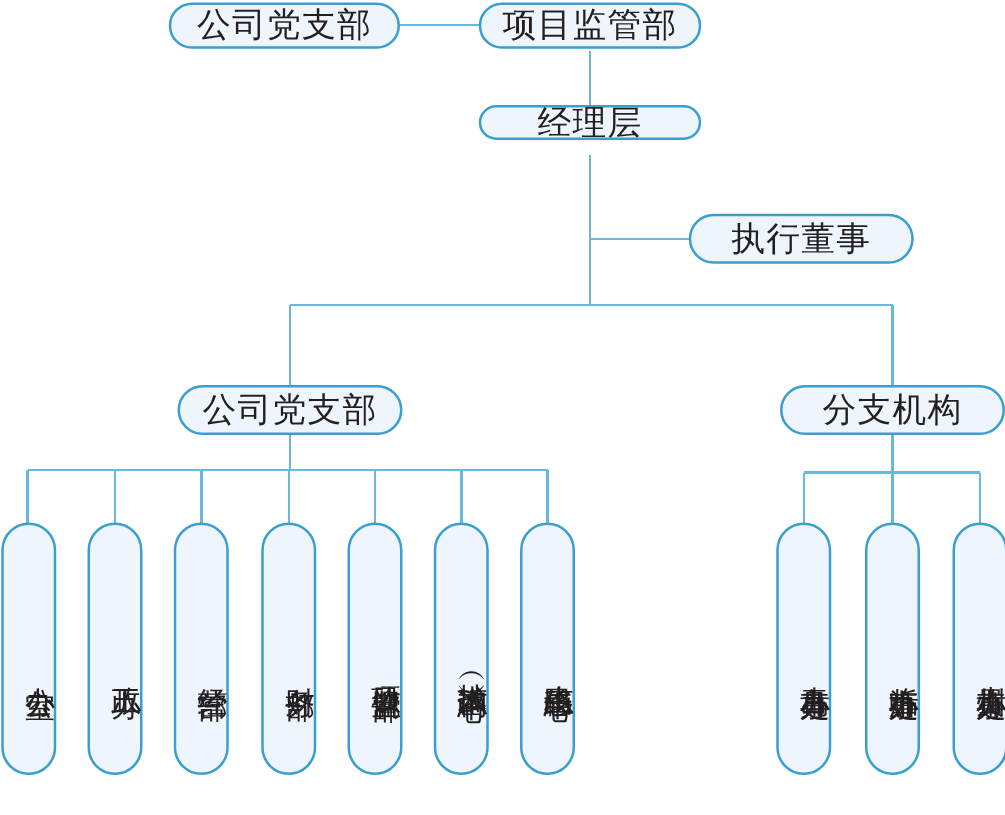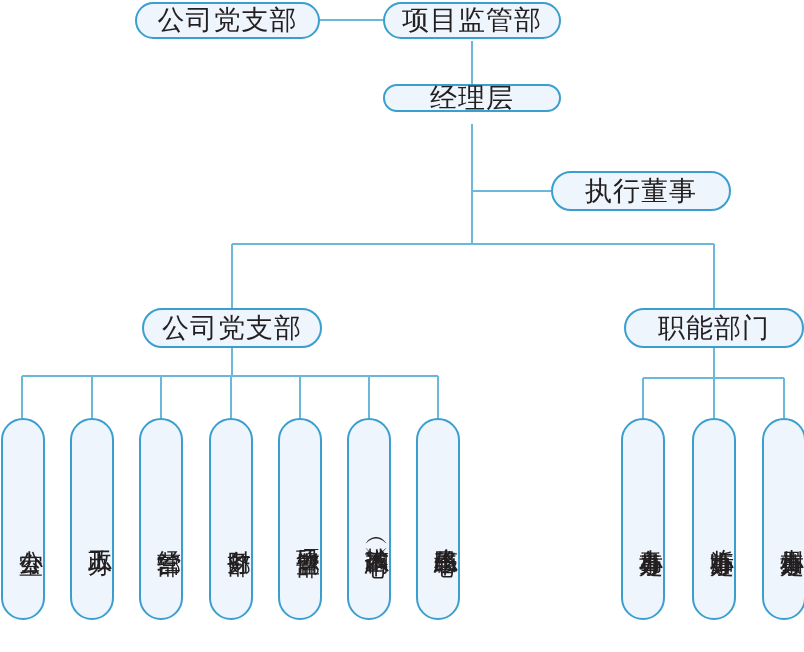--- a/index.html
+++ b/index.html
@@ -115,21 +115,21 @@
 
   <div class="node horiz" style="left:551px; top:171px; width:180px; height:40px;">
     <span class="label">执行董事</span>
   </div>
 
   <div class="node horiz" style="left:142px; top:308px; width:180px; height:40px;">
     <span class="label">公司党支部</span>
   </div>
 
   <div class="node horiz" style="left:624px; top:308px; width:180px; height:40px;">
-    <span class="label">职能部门</span>
+    <span class="label">分支机构</span>
   </div>
 
   <div class="node vert" style="left:1px;   top:418px; width:44px; height:202px;">
     <span class="label">办公室</span>
   </div>
   <div class="node vert" style="left:70px;  top:418px; width:44px; height:202px;">
     <span class="label">政工办</span>
   </div>
   <div class="node vert" style="left:139px; top:418px; width:44px; height:202px;">
     <span class="label">经营部</span>

